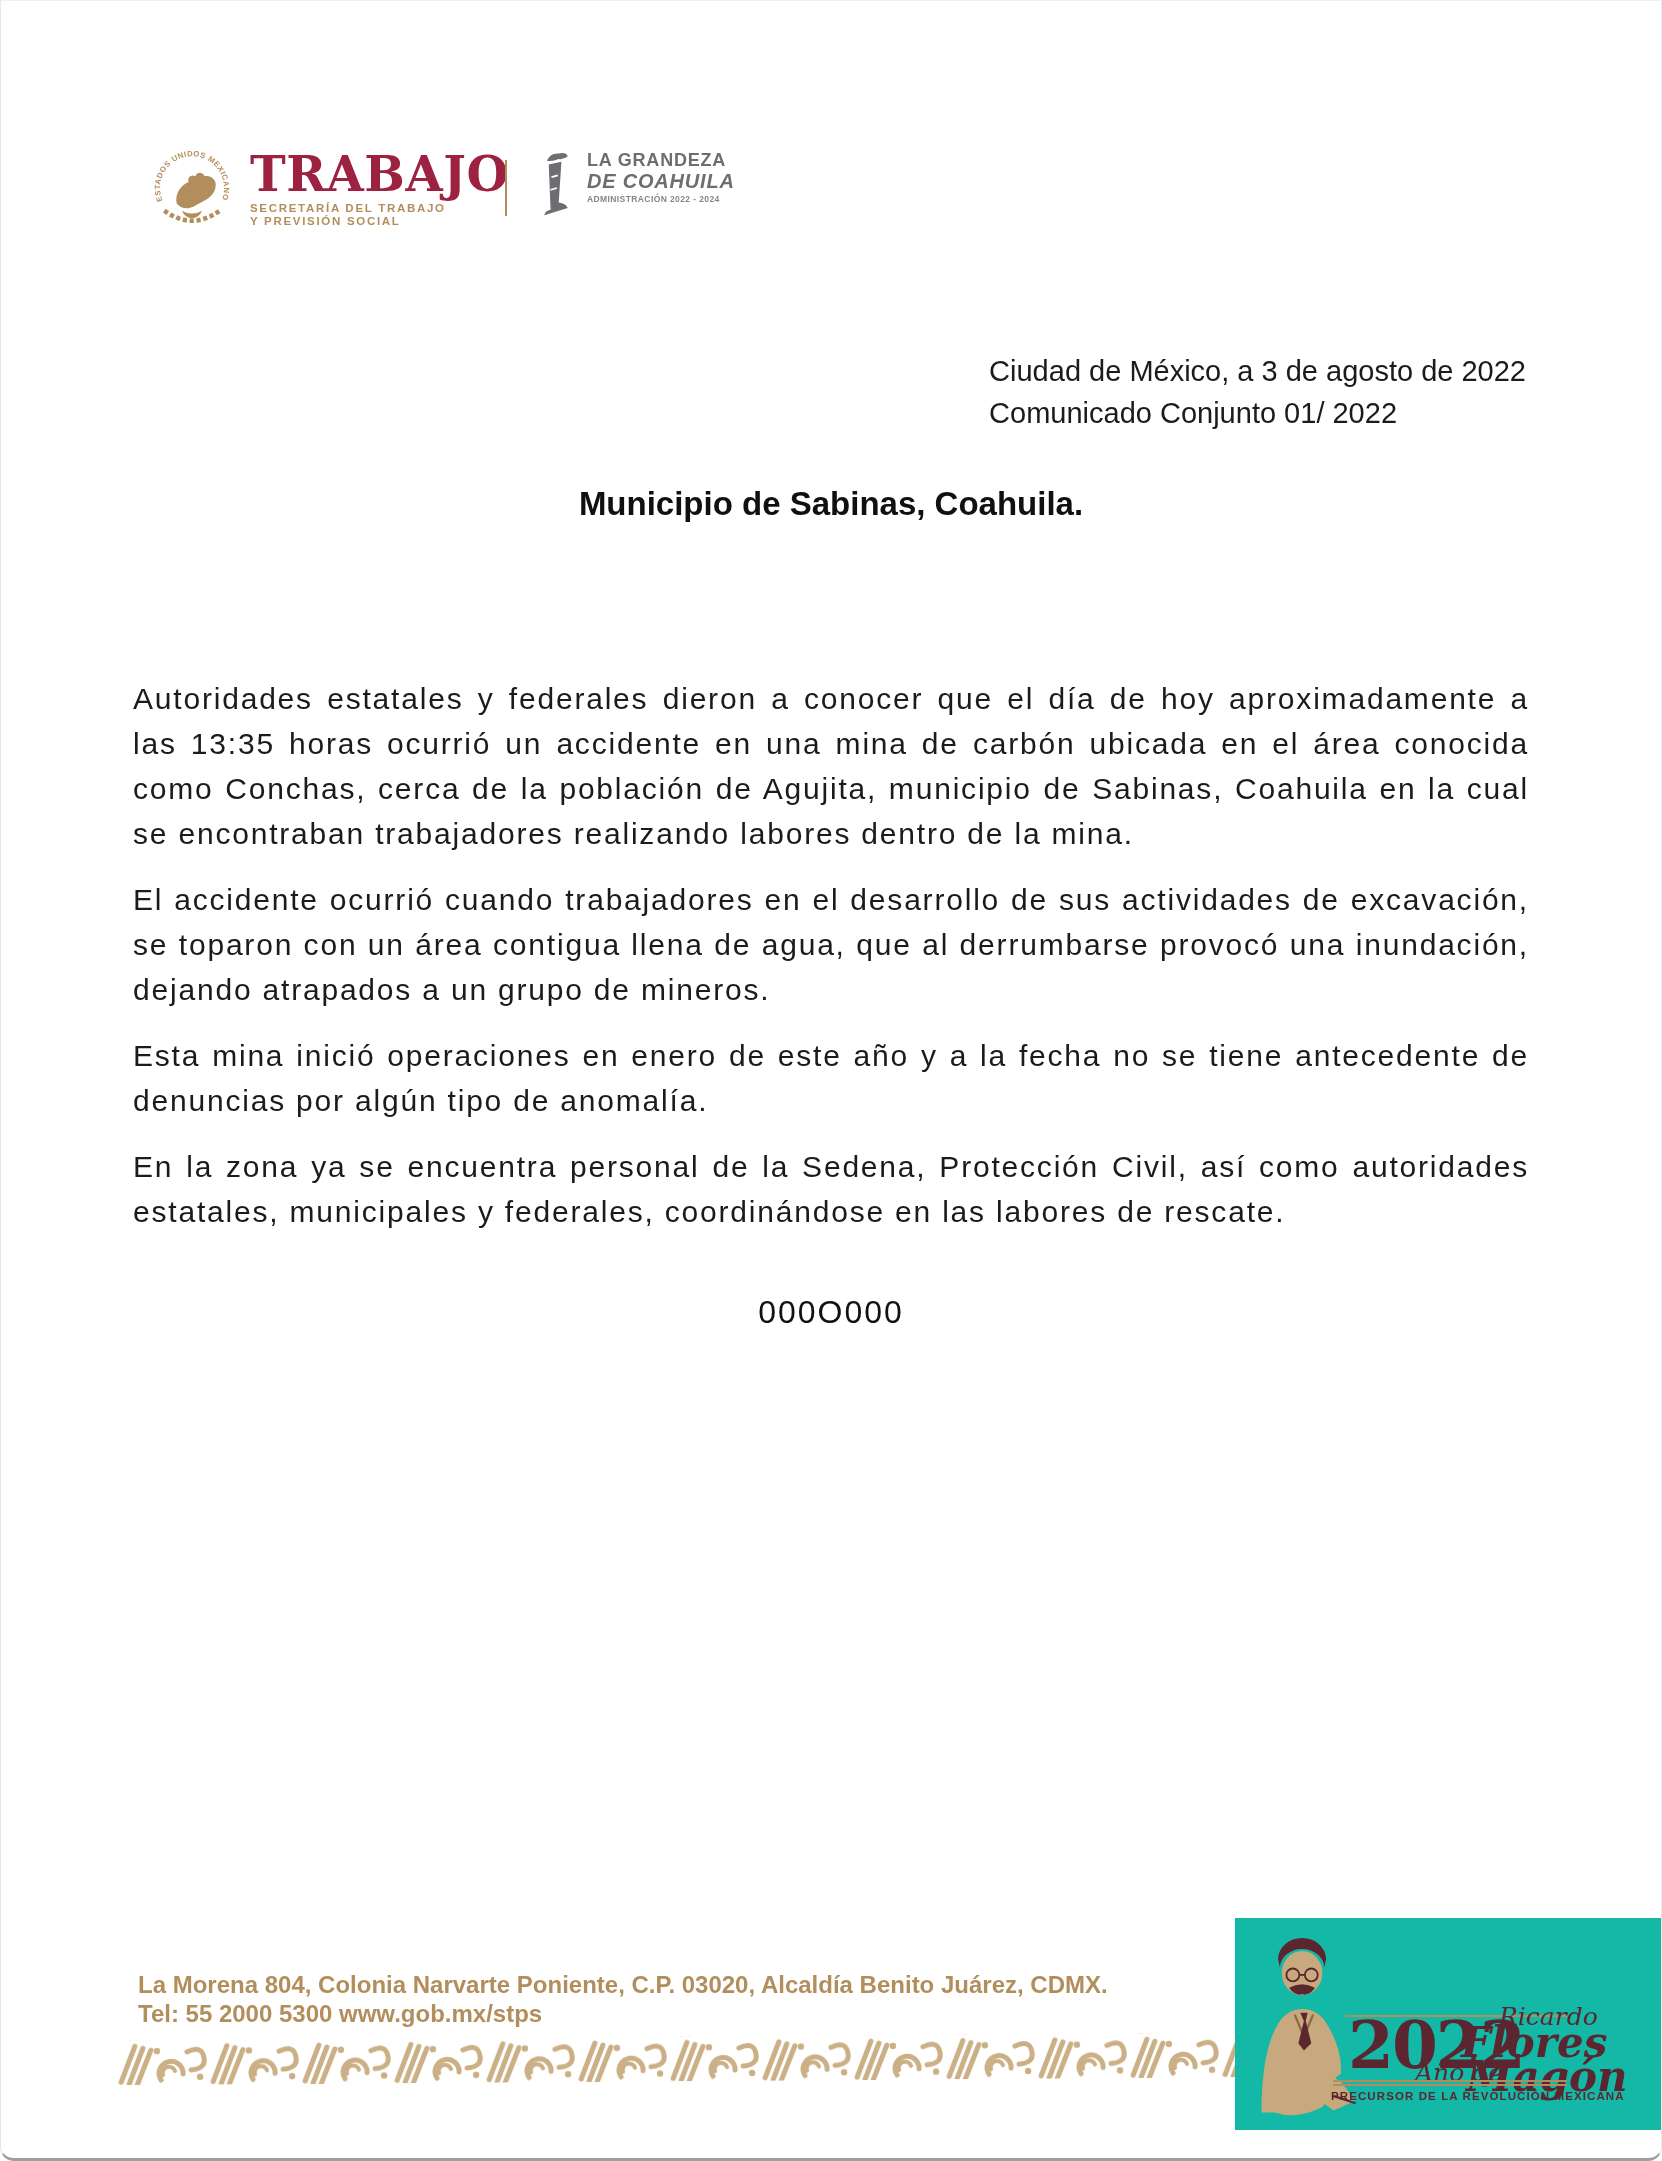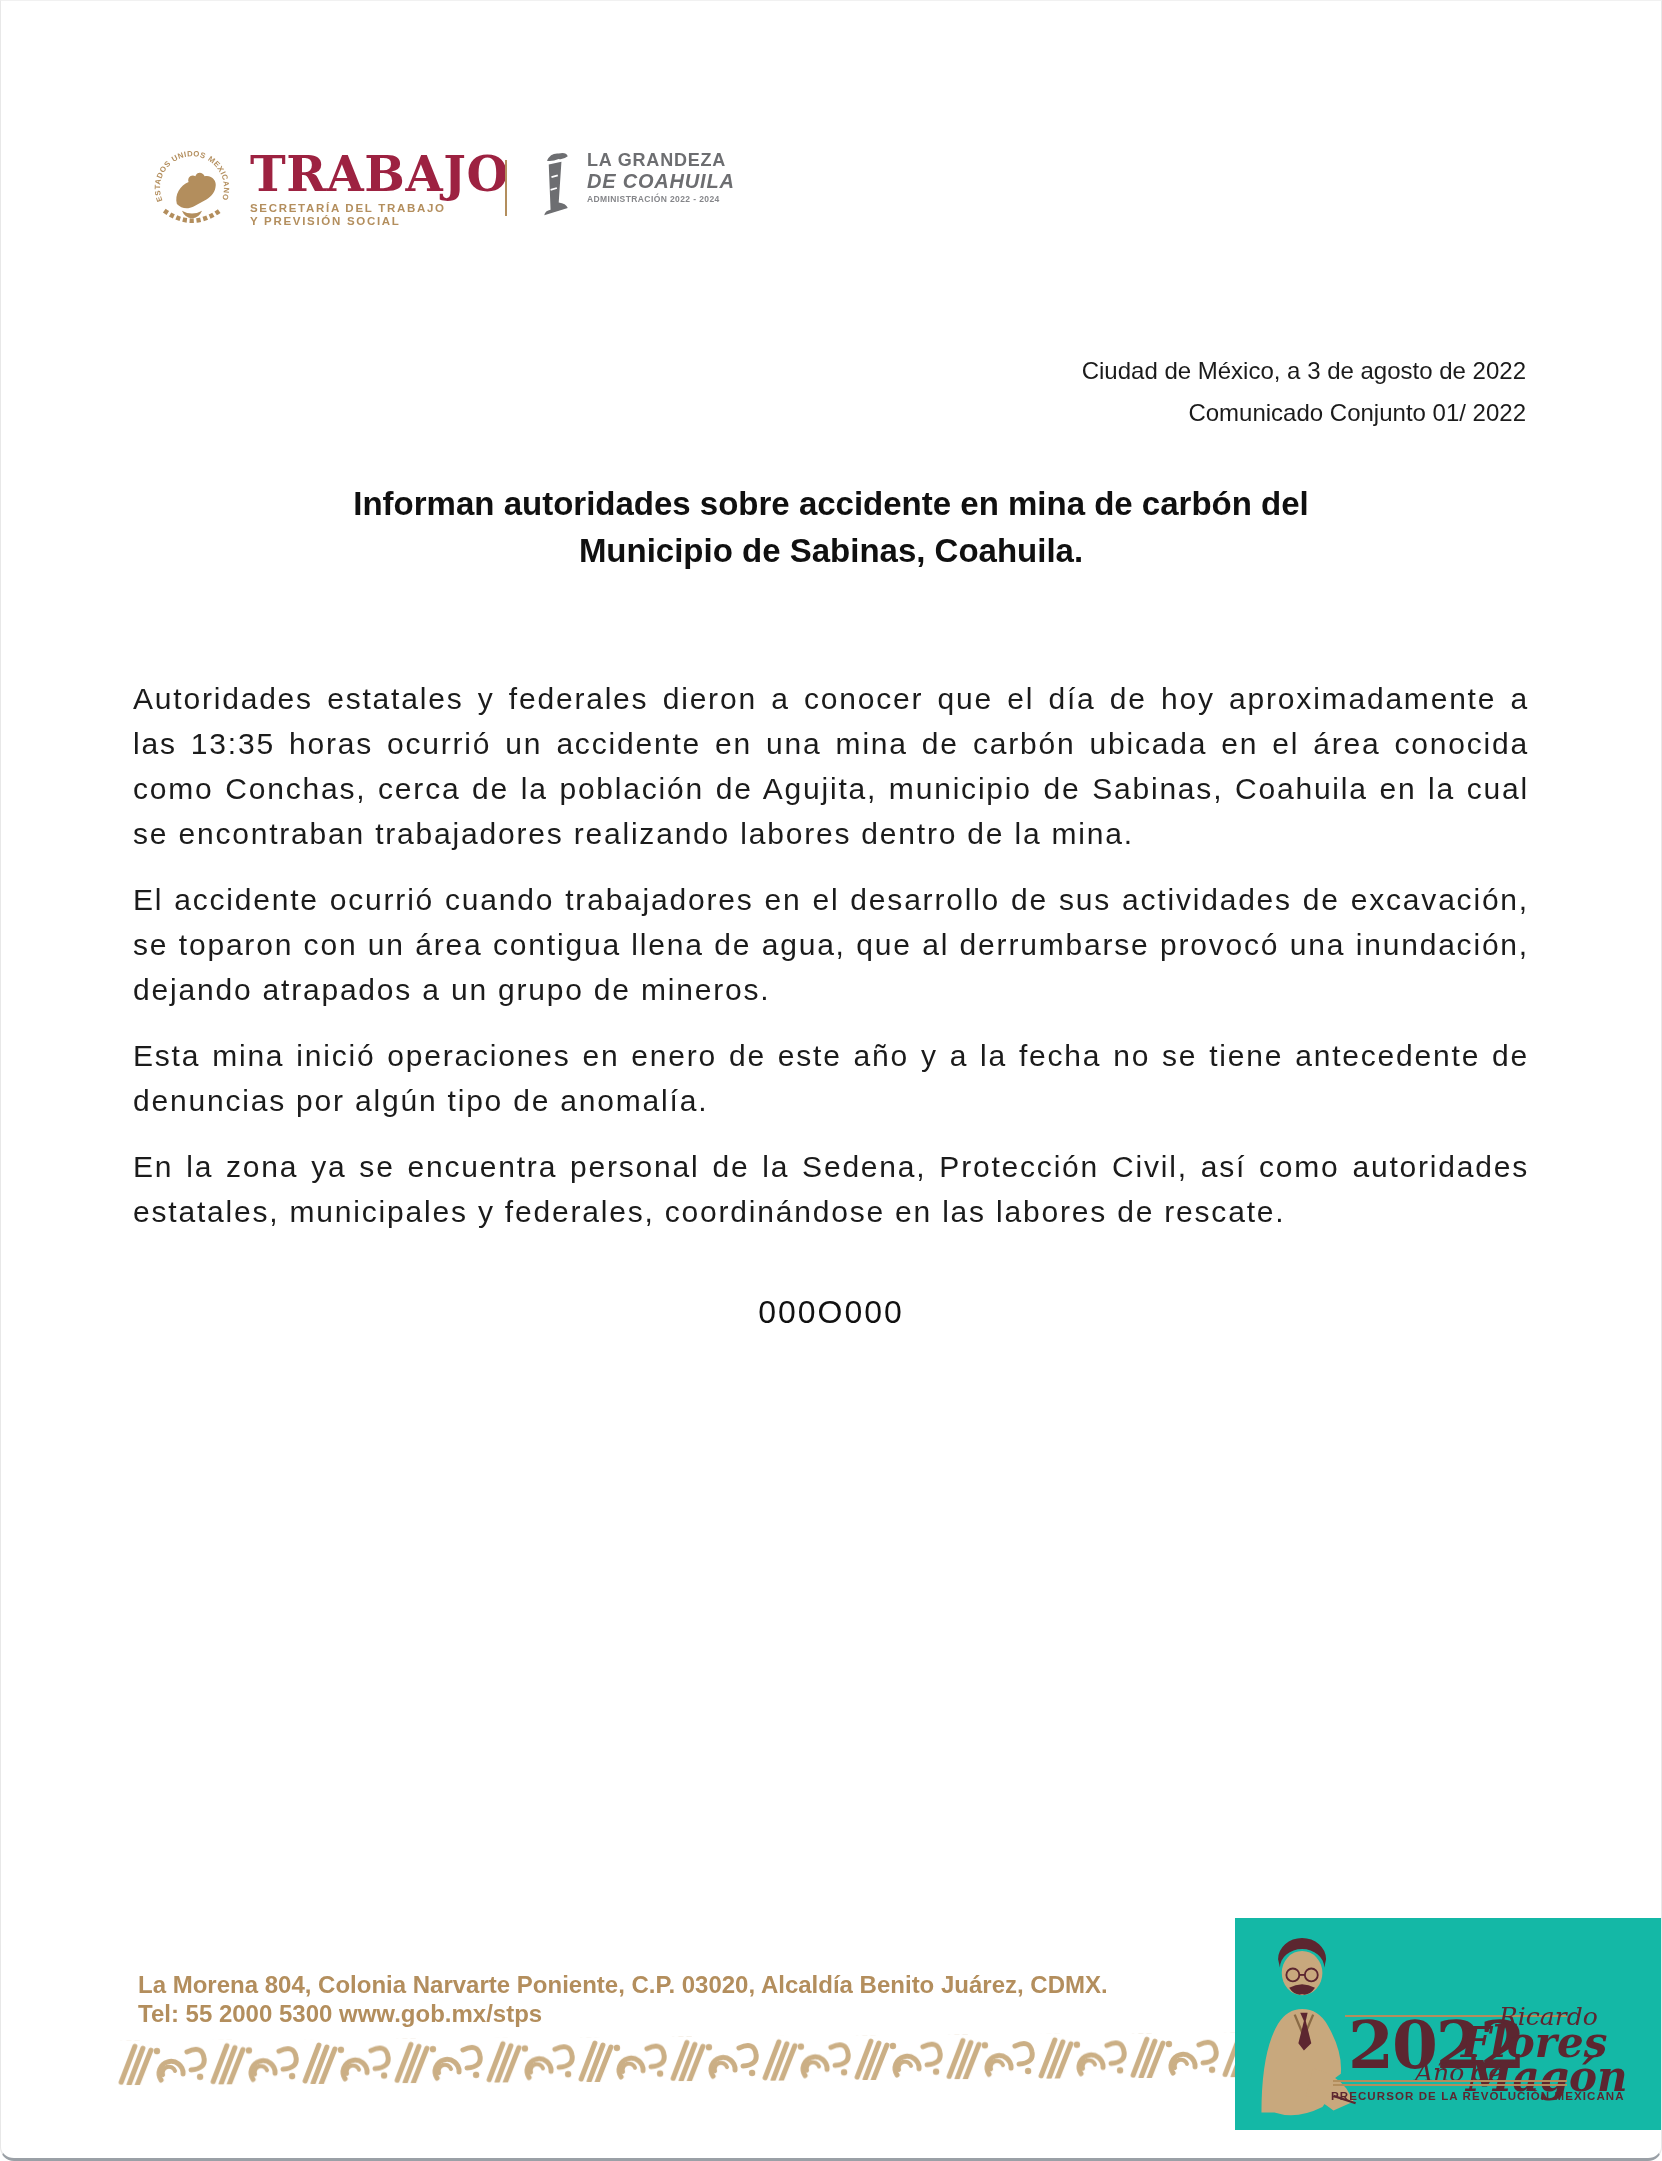--- a/index.html
+++ b/index.html
@@ -22,21 +22,21 @@
   .trabajo-sub{margin-top:4px;font-size:11.5px;font-weight:bold;color:#B38E5D;
     letter-spacing:1.7px;line-height:13px;}
   .hdr-divider{position:absolute;left:505px;top:160px;width:2px;height:56px;background:#B38E5D;}
   .coahuila{position:absolute;left:533px;top:150px;display:flex;}
   .coahuila-mark{width:46px;height:76px;}
   .coahuila-text{margin-left:8px;margin-top:0;color:#6D6E71;}
   .coa1{font-size:18px;font-weight:bold;letter-spacing:0.8px;line-height:20px;}
   .coa2{font-size:20px;font-style:italic;font-weight:600;letter-spacing:0.8px;line-height:22px;}
   .coa3{font-size:8.5px;font-weight:bold;letter-spacing:0.4px;color:#85868A;margin-top:2px;}
   
-  .dateline{position:absolute;right:136px;top:350px;text-align:right;font-size:24px;
+  .dateline{position:absolute;right:136px;top:350px;text-align:left;font-size:29px;
     line-height:42px;color:#1b1b1b;white-space:nowrap;}
   .doc-title{position:absolute;left:133px;right:133px;top:480px;text-align:center;
     font-weight:bold;font-size:33px;line-height:47px;color:#101010;}
   .content{position:absolute;left:133px;right:133px;top:676px;font-size:30px;line-height:45px;
     text-align:justify;color:#1b1b1b;letter-spacing:1.8px;}
   .content p{margin:0 0 21px 0;}
   .separator{margin-top:56px;text-align:center;font-size:32px;letter-spacing:2px;color:#111;}
   
   .address{position:absolute;left:138px;top:1970px;font-size:24px;font-weight:bold;
     color:#B38E5D;line-height:29px;}
@@ -99,21 +99,20 @@
       <div class="coa3">ADMINISTRACIÓN 2022 - 2024</div>
     </div>
   </div>
 
   <div class="dateline">
     <div>Ciudad de México, a 3 de agosto de 2022</div>
     <div>Comunicado Conjunto 01/ 2022</div>
   </div>
 
   <div class="doc-title">
-    <span style="display:block">Informan autoridades sobre accidente en mina de carbón del</span>
     <span style="display:block">Municipio de Sabinas, Coahuila.</span>
   </div>
 
   <div class="content">
     <p>Autoridades estatales y federales dieron a conocer que el día de hoy aproximadamente a las 13:35 horas ocurrió un accidente en una mina de carbón ubicada en el área conocida como Conchas, cerca de la población de Agujita, municipio de Sabinas, Coahuila en la cual se encontraban trabajadores realizando labores dentro de la mina.</p>
     <p>El accidente ocurrió cuando trabajadores en el desarrollo de sus actividades de excavación, se toparon con un área contigua llena de agua, que al derrumbarse provocó una inundación, dejando atrapados a un grupo de mineros.</p>
     <p>Esta mina inició operaciones en enero de este año y a la fecha no se tiene antecedente de denuncias por algún tipo de anomalía.</p>
     <p>En la zona ya se encuentra personal de la Sedena, Protección Civil, así como autoridades estatales, municipales y federales, coordinándose en las labores de rescate.</p>
     <div class="separator">000O000</div>
   </div>

